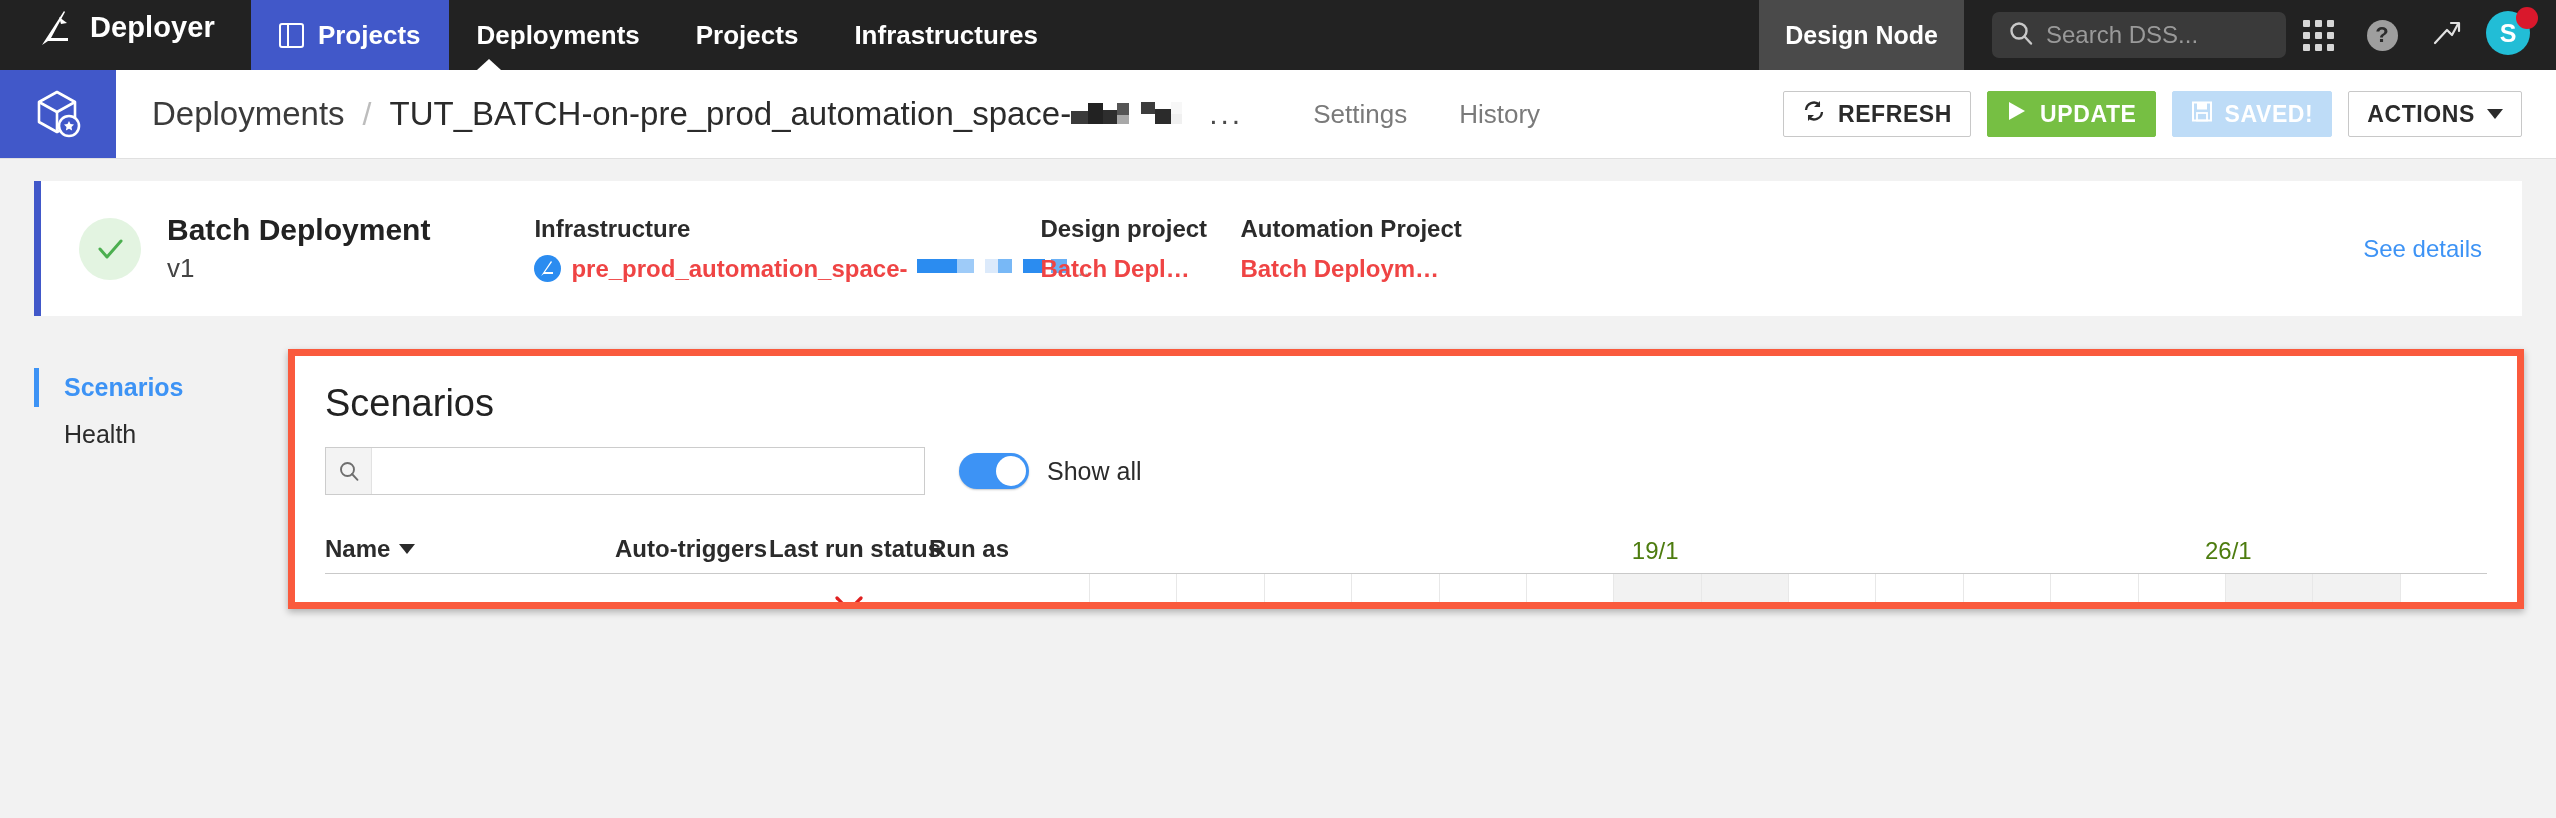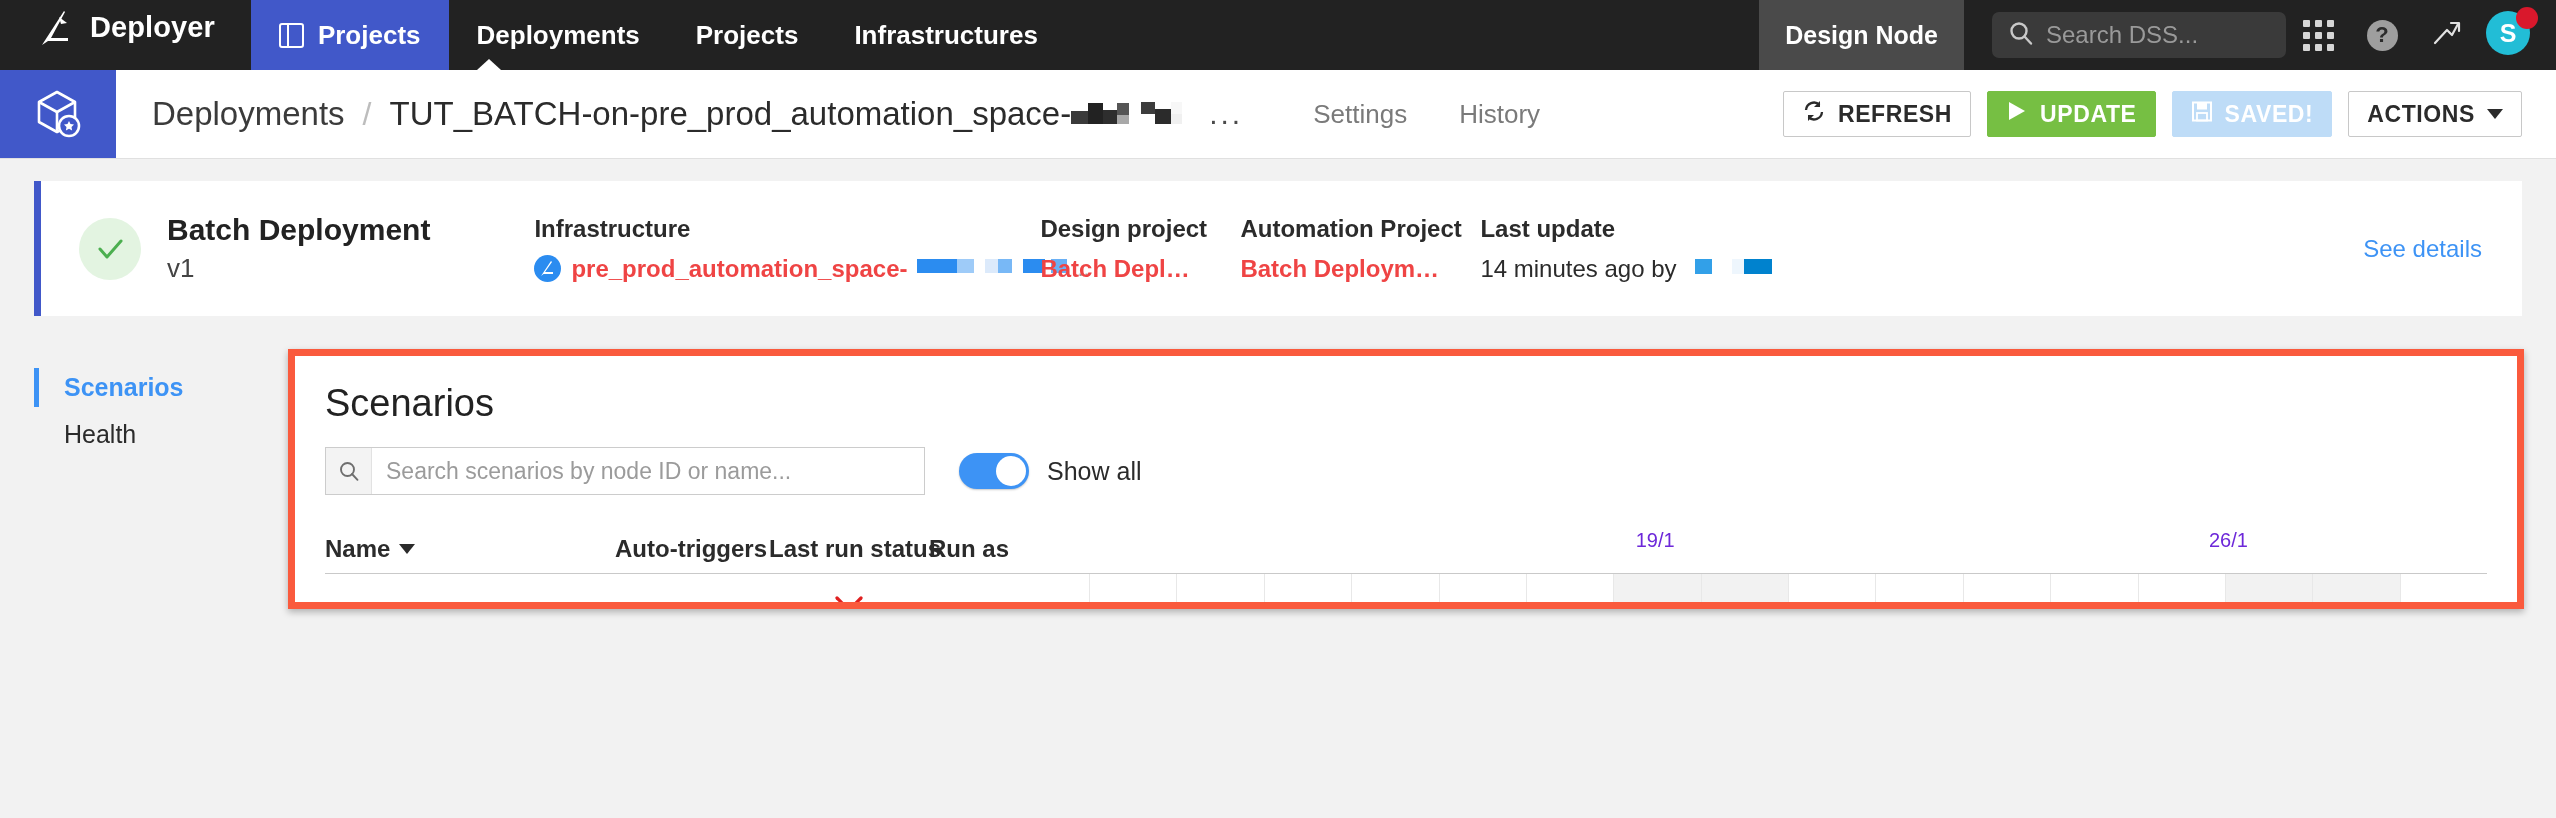--- a/index.html
+++ b/index.html
@@ -248,22 +248,22 @@
   .th.c-name  { width: 288px; display:flex; align-items:center; gap:9px; cursor:pointer; }
   .th.c-auto  { width: 156px; text-align: center; }
   .th.c-last  { width: 160px; text-align: center; }
   .th.c-runas { width: 160px; }
   .th-caret {
     width: 0; height: 0; border-left: 8px solid transparent;
     border-right: 8px solid transparent; border-top: 10px solid #2b2b2b;
   }
   .timeline-head { flex: 1; position: relative; height: 42px; }
   .tl-tick {
-    position: absolute; top: 8px;
-    font-size: 20px; color: #6d28d9; transform: translateX(-50%);
+    position: absolute; top: 16px;
+    font-size: 24px; color: #4d7c0f; transform: translateX(-50%);
   }
   .thead-rule { height: 1px; background: #c9c9c9; margin-top: 10px; }
 
   .trow { display: flex; align-items: center; height: 78px; }
   .td { font-size: 25px; color: #2b2b2b; }
   .td.c-name  { width: 288px; color: #3d93f5; cursor: pointer; }
   .td.c-auto  { width: 156px; text-align: center; }
   .td.c-last  { width: 160px; display: flex; justify-content: center; align-items: center; }
   .td.c-runas { width: 160px; display:flex; align-items:center; gap: 14px; }
   .timeline-cells { flex: 1; display: flex; height: 78px; position: relative; }
@@ -470,33 +470,20 @@
       </div>
     </div>
 
     <div class="ic-col" style="margin-left:0;width:240px;">
       <div class="ic-label">Automation Project</div>
       <div class="ic-value">
         <a>Batch Deploym…</a>
       </div>
     </div>
 
-    <div class="ic-col" style="margin-left:0;">
-      <div class="ic-label">Last update</div>
-      <div class="ic-value">
-        <span>14 minutes ago by</span>
-        <span>
-          <svg width="100" height="22" viewBox="0 0 100 22" aria-hidden="true">
-            <rect x="8" y="4" width="17" height="15" fill="#32a0e8"></rect>
-            <rect x="45" y="4" width="12" height="15" fill="#eef6fd"></rect>
-            <rect x="57" y="4" width="28" height="15" fill="#0082ce"></rect>
-          </svg>
-        </span>
-      </div>
-    </div>
 
     <div class="ic-spacer"></div>
     <div class="see-details">See details</div>
   </div>
 
   <div class="subnav">
     <div class="subnav-item active">
       <span>Scenarios</span>
     </div>
     <div class="subnav-item">
@@ -509,21 +496,20 @@
       <div class="scen-title">Scenarios</div>
 
       <div class="scen-controls">
         <div class="search-field">
           <span class="sf-icon">
             <svg width="22" height="22" viewBox="0 0 22 22" aria-hidden="true">
               <circle cx="9.5" cy="9.5" r="6.5" fill="none" stroke="#6e6e6e" stroke-width="1.9"></circle>
               <line x1="14" y1="14" x2="19.5" y2="19.8" stroke="#6e6e6e" stroke-width="1.9" stroke-linecap="round"></line>
             </svg>
           </span>
-          <input class="sf-input" type="text" placeholder="Search scenarios by node ID or name..." style="">
         </div>
 
         <div class="toggle-wrap">
           <div class="toggle">
             <span class="knob"></span>
           </div>
           <span class="toggle-label">Show all</span>
         </div>
       </div>
 

